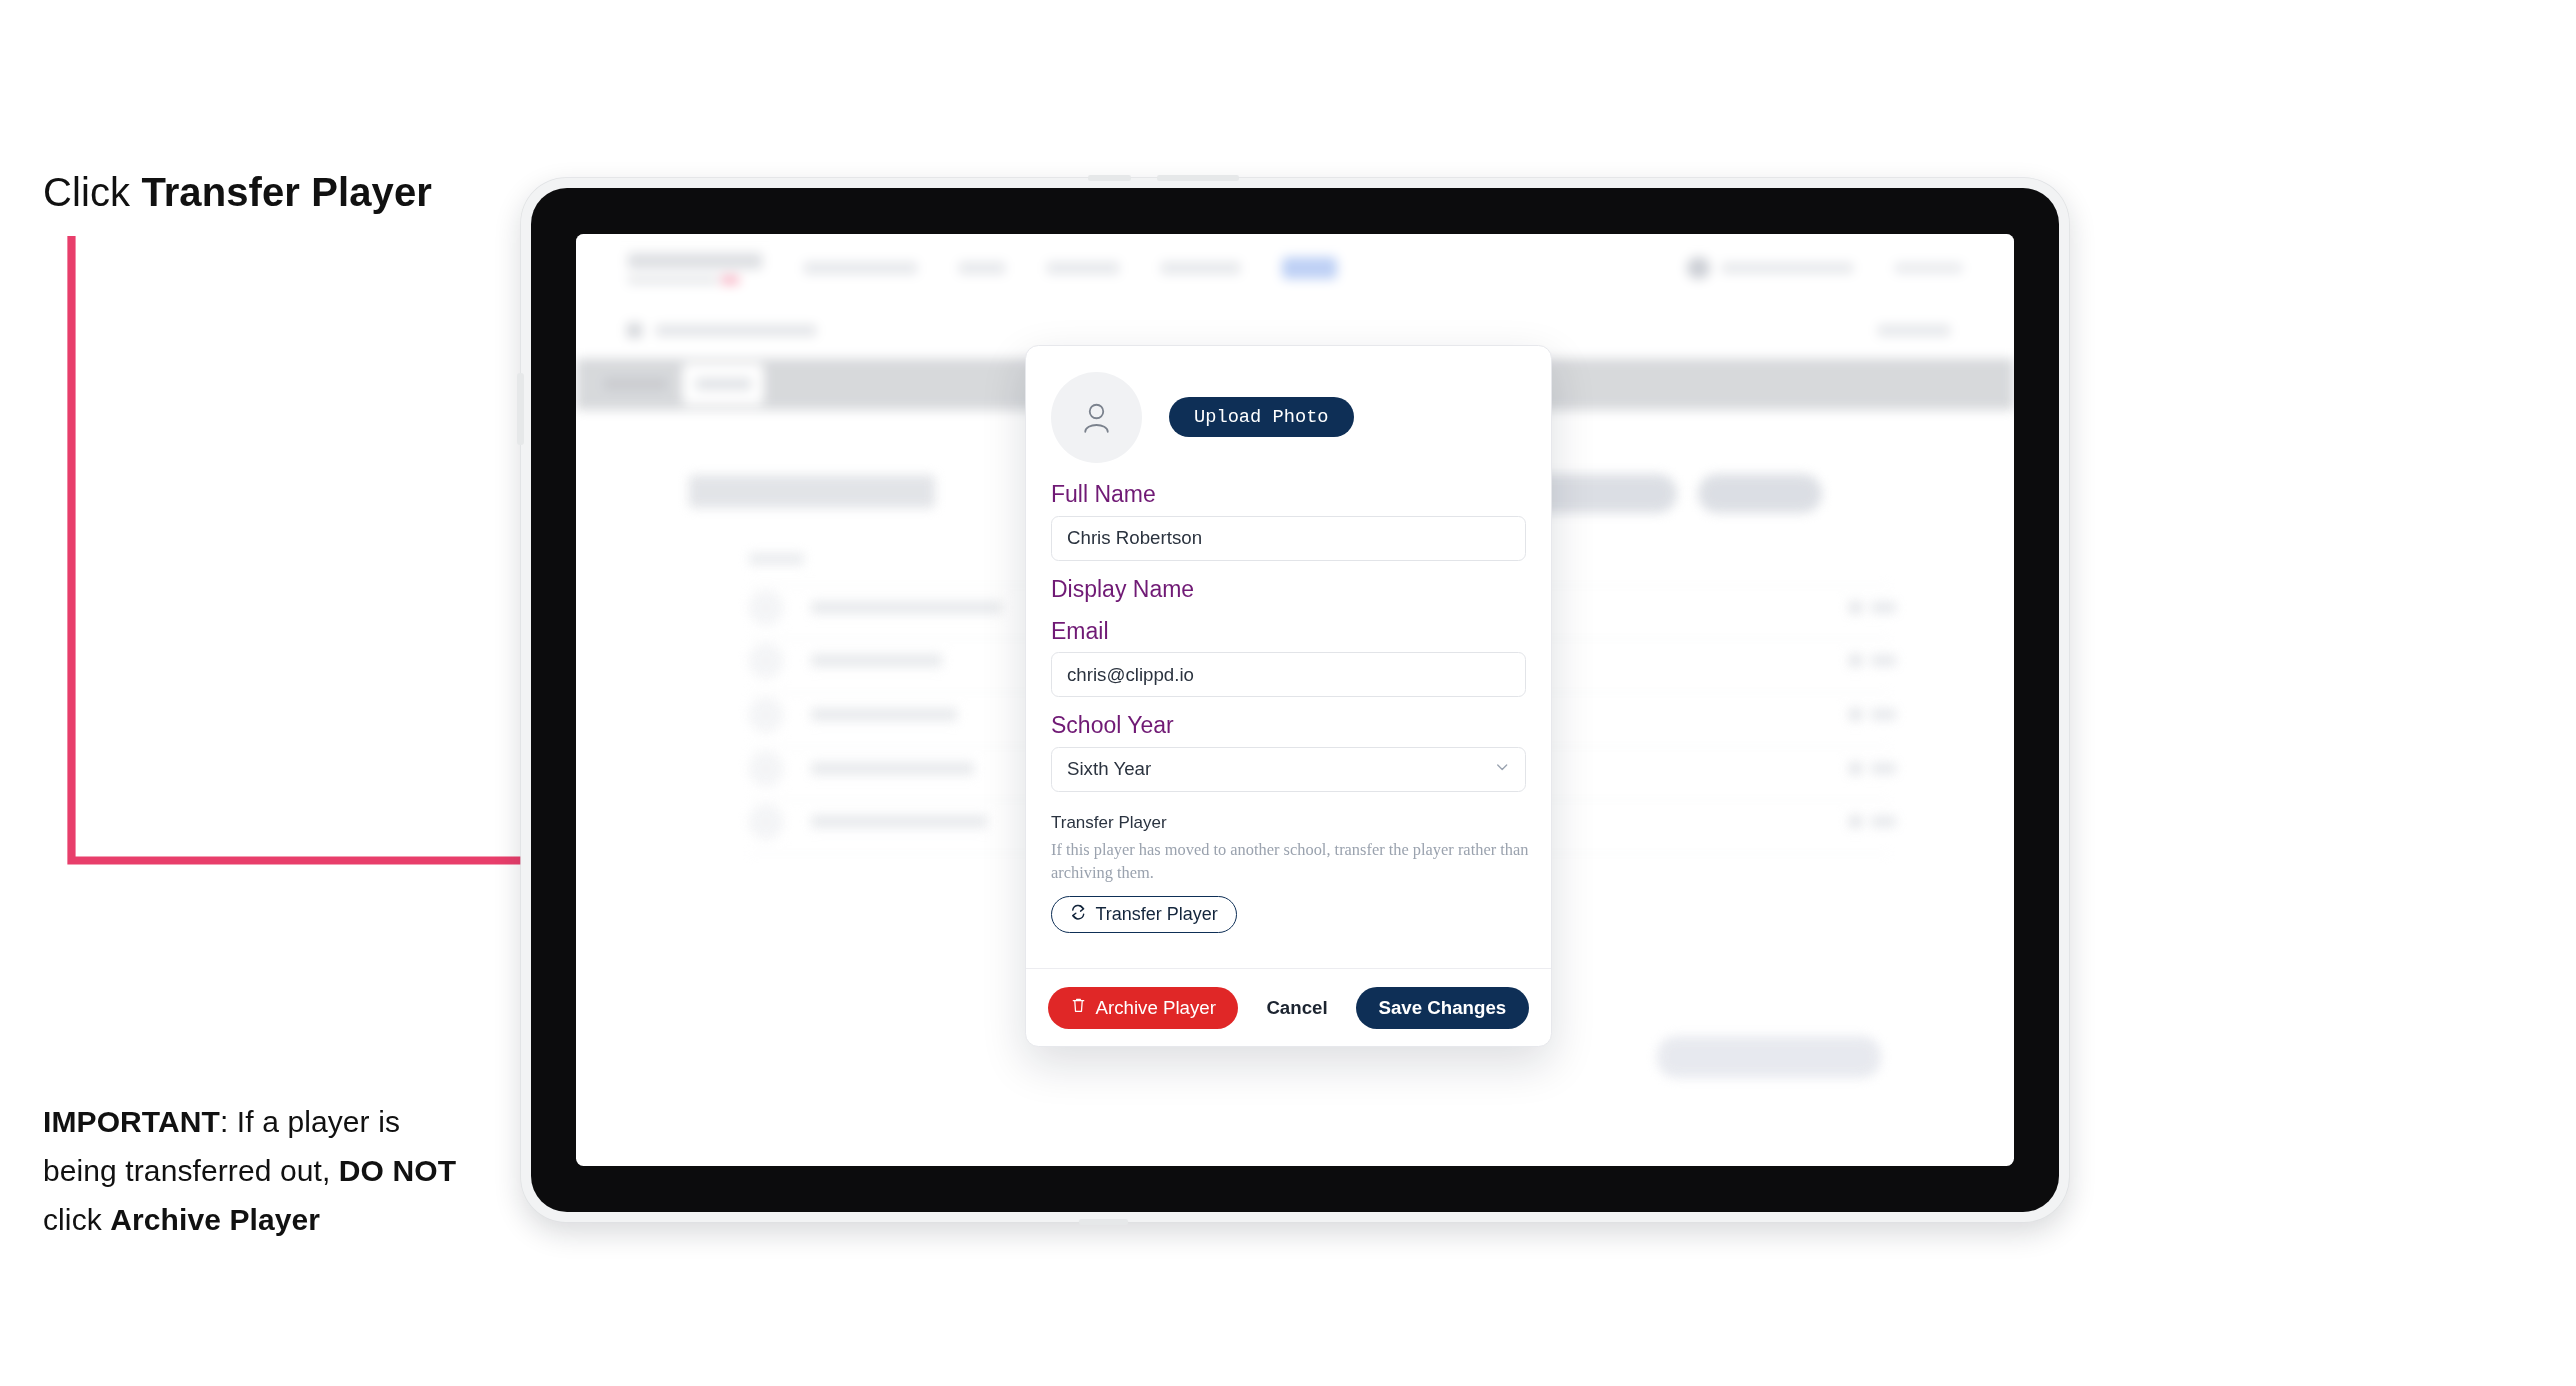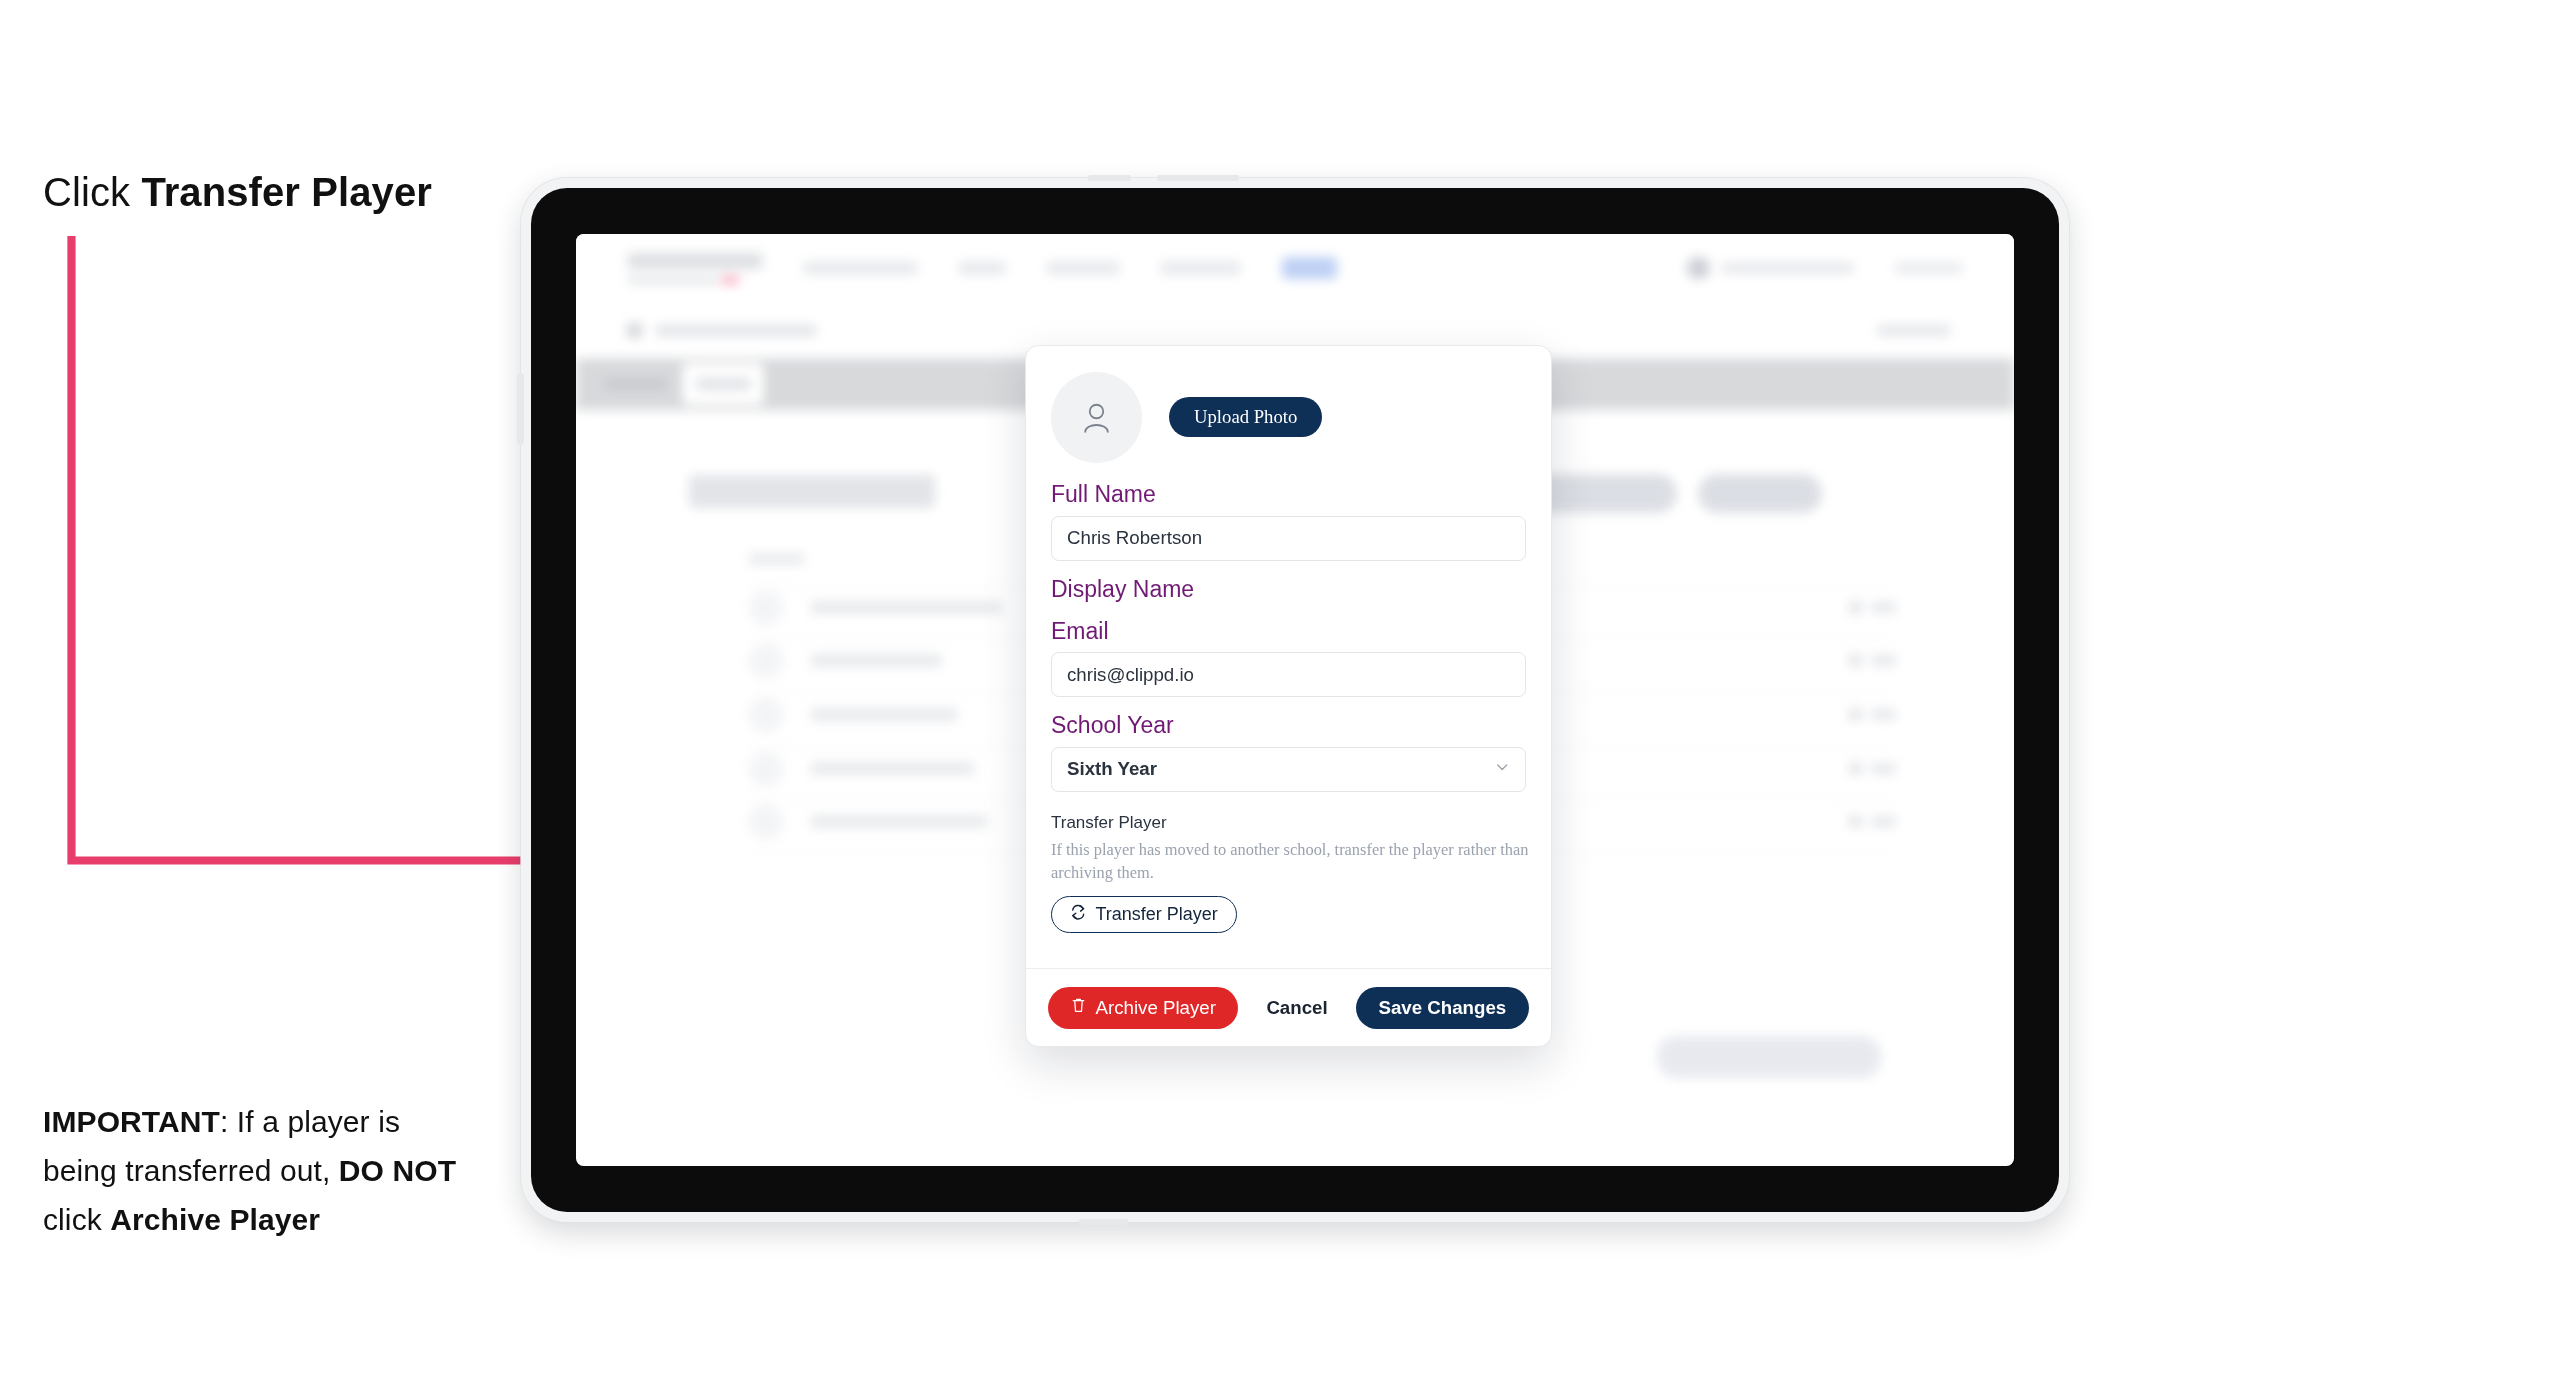--- a/index.html
+++ b/index.html
@@ -101,29 +101,29 @@
   #modal-title{font-size:23px;color:#1f2733;font-weight:400;letter-spacing:0.1px;}
   #modal-close{margin-left:auto;width:30px;height:30px;display:flex;align-items:center;
                justify-content:center;cursor:pointer;}
   #modal-body{padding:22.4px 25px 0 25px;}
 
   #photo-row{display:flex;align-items:center;height:98px;}
   #avatar{width:91px;height:91px;border-radius:50%;background:#f1f2f4;
           display:flex;align-items:center;justify-content:center;}
   #upload-btn{margin-left:27px;background:#0e2f56;color:#ffffff;border:none;
               border-radius:22.4px;padding:0 25px;height:40px;font-size:18.7px;
-              font-family:Liberation Serif, serif;cursor:pointer;}
+              font-family:Liberation Mono, monospace;cursor:pointer;}
 
   .field{margin-top:15px;}
   .field-label{font-size:23px;color:#701a75;margin-bottom:7.5px;}
   .field-input{
     height:43px;border:0.7px solid #e2e4e8;border-radius:7.5px;background:#ffffff;
     display:flex;align-items:center;padding:0 15px;font-size:18.7px;color:#2b333f;
   }
-  .field-input.select{justify-content:space-between;cursor:pointer;font-weight:bold;}
+  .field-input.select{justify-content:space-between;cursor:pointer;}
   .chev{color:#9aa3b0;}
 
   #transfer-sec{margin-top:21px;}
   #transfer-title{font-size:17px;color:#2a3340;}
   #transfer-desc{font-size:16.4px;color:#9aa2ae;line-height:23px;margin-top:5.2px;width:492px;font-family:Liberation Serif, serif;}
   #transfer-btn{
     margin-top:12px;display:inline-flex;align-items:center;gap:9px;
     height:37px;padding:0 18px;border-radius:18.7px;border:1.5px solid #0e2f56;
     background:#ffffff;color:#13253c;font-size:18px;cursor:pointer;
     font-family:"Liberation Sans",sans-serif;

